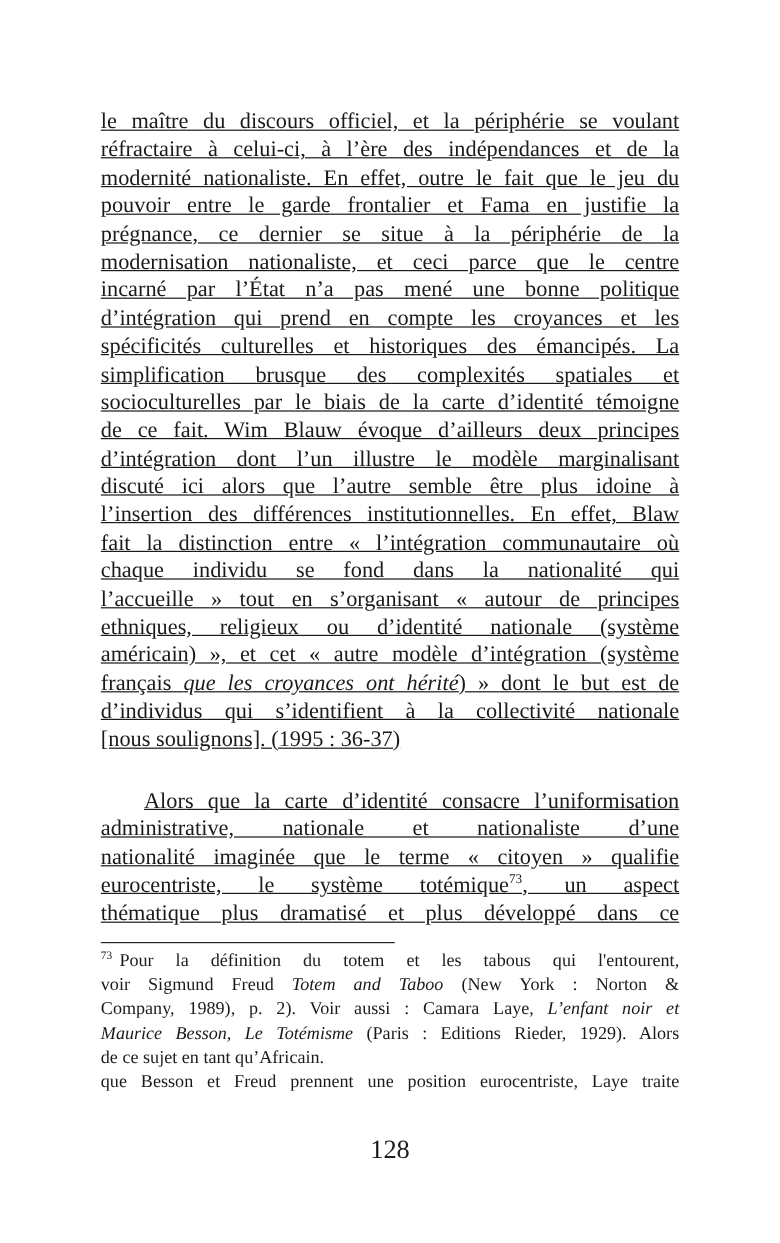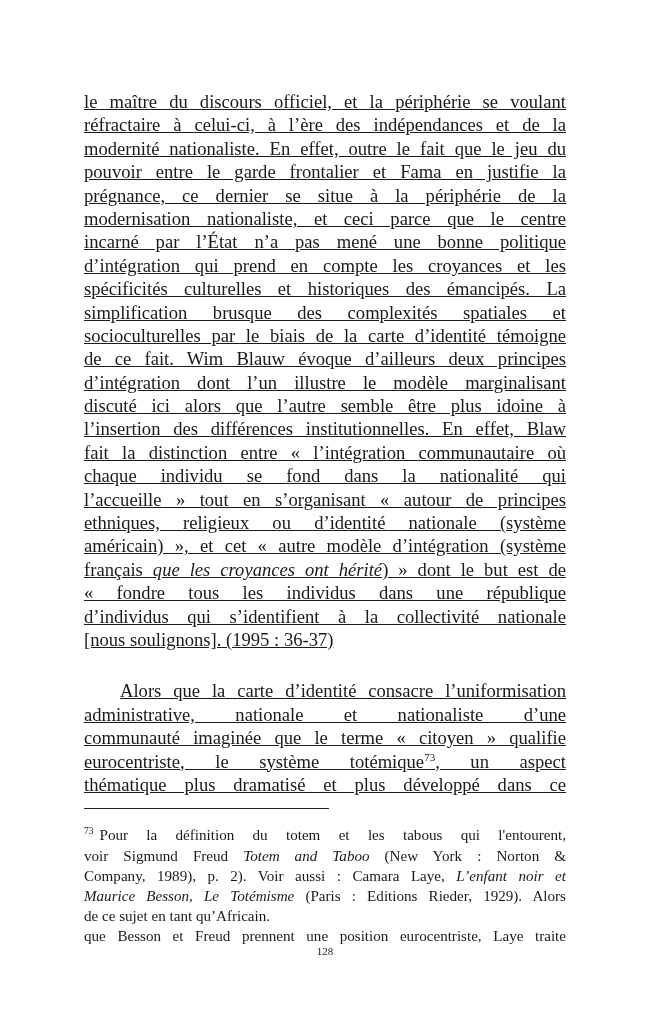--- a/index.html
+++ b/index.html
@@ -13,30 +13,30 @@
     display: block; height: 23.4px; white-space: nowrap;
     text-align: justify; text-align-last: justify; text-decoration: underline;
   }
   .line.last { text-align-last: left; }
   .line.indent { padding-left: 36px; margin-top: 28px; }
   .it { font-style: italic; }
   sup { font-size: 11px; line-height: 0; vertical-align: super; }
   .rule {
     margin-top: 12px; width: 245px; height: 0; border-top: 1.2px solid #222;
   }
-  .footnotes { margin-top: 16px; font-size: 15.1px; line-height: 20.2px; }
+  .footnotes { margin-top: 5px; font-size: 15.1px; line-height: 20.2px; }
   .fline {
     display: block; height: 20.2px; white-space: nowrap;
     text-align: justify; text-align-last: justify;
   }
   .fline.last { text-align-last: left; }
   .fn-mark { font-size: 9.5px; vertical-align: super; line-height: 0; margin-right: 6px; }
   .page-number {
     position: absolute; left: 0; width: 650px; top: 945px; text-align: center;
-    font-family: "Liberation Serif", serif; font-size: 11px; color: #1a1a1a;
+    font-family: "Liberation Serif", serif; font-size: 22px; color: #1a1a1a;
   }
 </style>
 </head>
 <body>
 
 <div class="page">
   <div class="body-text">
     <span class="line">le maître du discours officiel, et la périphérie se voulant</span>
     <span class="line">réfractaire à celui-ci, à l’ère des indépendances et de la</span>
     <span class="line">modernité nationaliste. En effet, outre le fait que le jeu du</span>
@@ -51,26 +51,25 @@
     <span class="line">de ce fait. Wim Blauw évoque d’ailleurs deux principes</span>
     <span class="line">d’intégration dont l’un illustre le modèle marginalisant</span>
     <span class="line">discuté ici alors que l’autre semble être plus idoine à</span>
     <span class="line">l’insertion des différences institutionnelles. En effet, Blaw</span>
     <span class="line">fait la distinction entre « l’intégration communautaire où</span>
     <span class="line">chaque individu se fond dans la nationalité qui</span>
     <span class="line">l’accueille » tout en s’organisant « autour de principes</span>
     <span class="line">ethniques, religieux ou d’identité nationale (système</span>
     <span class="line">américain) », et cet « autre modèle d’intégration (système</span>
     <span class="line"><span>français </span><span class="it">que les croyances ont hérité</span><span>) » dont le but est de</span></span>
-    <span class="line">« fondre tous les individus dans une république</span>
     <span class="line">d’individus qui s’identifient à la collectivité nationale</span>
     <span class="line last">[nous soulignons]. (1995 : 36-37)</span>
     <span class="line indent">Alors que la carte d’identité consacre l’uniformisation</span>
     <span class="line">administrative, nationale et nationaliste d’une</span>
-    <span class="line">communauté imaginée que le terme « citoyen » qualifie</span>
+    <span class="line">nationalité imaginée que le terme « citoyen » qualifie</span>
     <span class="line"><span>eurocentriste, le système totémique</span><sup>73</sup><span>, un aspect</span></span>
     <span class="line">thématique plus dramatisé et plus développé dans ce</span>
   </div>
 
   <div class="rule"></div>
 
   <div class="footnotes">
     <span class="fline"><span class="fn-mark">73</span><span>Pour la définition du totem et les tabous qui l'entourent,</span></span>
     <span class="fline"><span>voir Sigmund Freud </span><span class="it">Totem and Taboo</span><span> (New York : Norton &amp;</span></span>
     <span class="fline"><span>Company, 1989), p. 2). Voir aussi : Camara Laye, </span><span class="it">L’enfant noir et</span></span>

